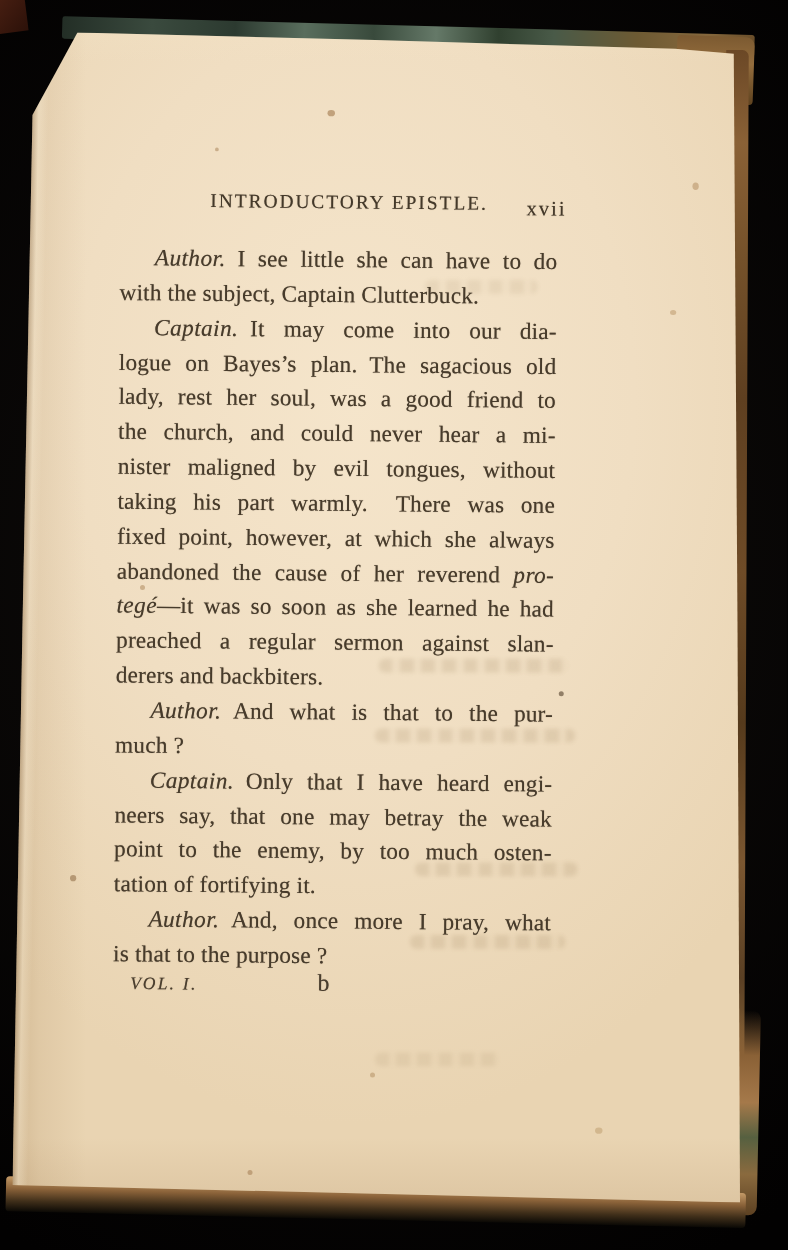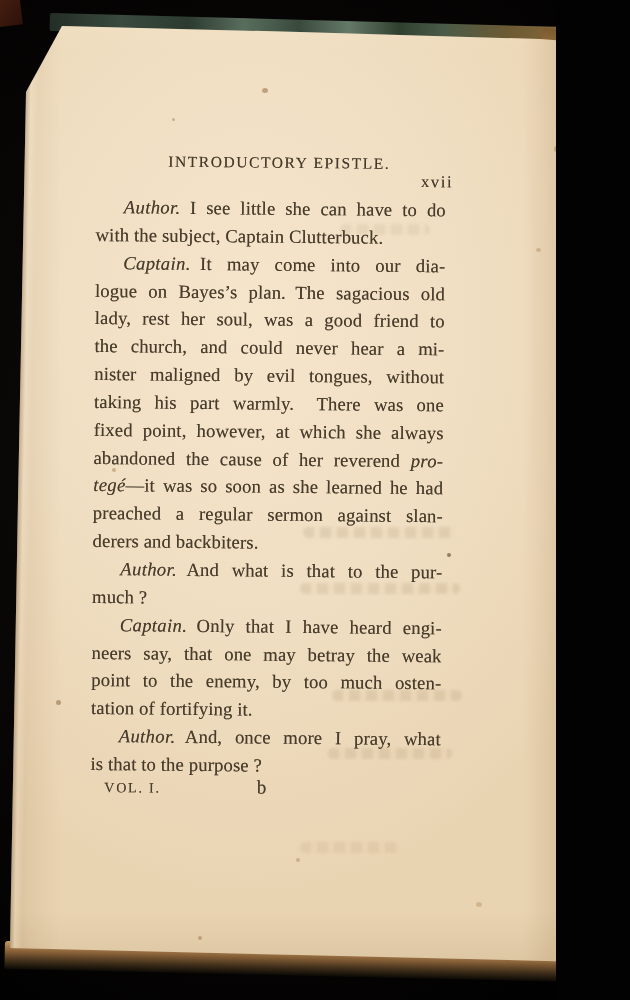--- a/index.html
+++ b/index.html
@@ -1,16 +1,16 @@
 <!DOCTYPE html>
 <html><head>
 <meta charset="utf-8">
 <style>
   html,body{margin:0;padding:0;background:#030202;}
-  .photo{position:relative;width:556px;height:1000px;overflow:hidden;
+  .photo{position:relative;width:630px;height:1000px;overflow:hidden;
     background:radial-gradient(ellipse 560px 620px at 48% 46%, #141010 0%, #0a0807 45%, #020101 100%);
     font-family:"Liberation Serif","DejaVu Serif",serif;}
 
   
   .scrap-tl{position:absolute;left:-5px;top:-6px;width:26px;height:32px;
     background:linear-gradient(135deg,#4c2113,#2c1109);transform:rotate(-7deg);}
 
   
   .board-top{position:absolute;left:50px;top:13px;width:554px;height:18px;border-radius:2px;
     transform:rotate(1.55deg);transform-origin:0 0;
@@ -59,24 +59,24 @@
     transform:rotate(.55deg);transform-origin:0 0;
     color:#473b2b;font-size:18.6px;line-height:27.85px;letter-spacing:.15px;
     text-shadow:0 0 .6px rgba(71,59,43,.65);}
   .line{height:27.85px;white-space:normal;}
   .line.just{text-align:justify;text-align-last:justify;}
   .line.indent{padding-left:28px;}
   .line i{font-style:italic;letter-spacing:.35px;margin-top:36px;}
 
   .header{position:absolute;left:0;top:-46px;width:100%;font-size:15.5px;letter-spacing:1.6px;color:#44392a;}
   .header .title{display:block;text-align:center;padding-left:16px;}
-  .header .folio{position:absolute;right:-7px;top:18px;font-size:16.5px;letter-spacing:1.6px;}
+  .header .folio{position:absolute;right:-7px;top:3px;font-size:16.5px;letter-spacing:1.6px;}
 
   .footer{margin-top:-6px;display:flex;align-items:baseline;font-size:14px;letter-spacing:1.8px;color:#4a3e2e;}
-  .footer .vol{padding-left:14px;}
+  .footer .vol{padding-left:14px;font-style:italic;}
   .footer .sig{margin-left:96px;font-size:19px;letter-spacing:0;}
 </style>
 </head>
 <body>
 
 <div class="photo">
   <div class="scrap-tl"></div>
   <div class="board-top"></div>
   <div class="corner-tr"></div>
   <div class="fore-edge"></div>

